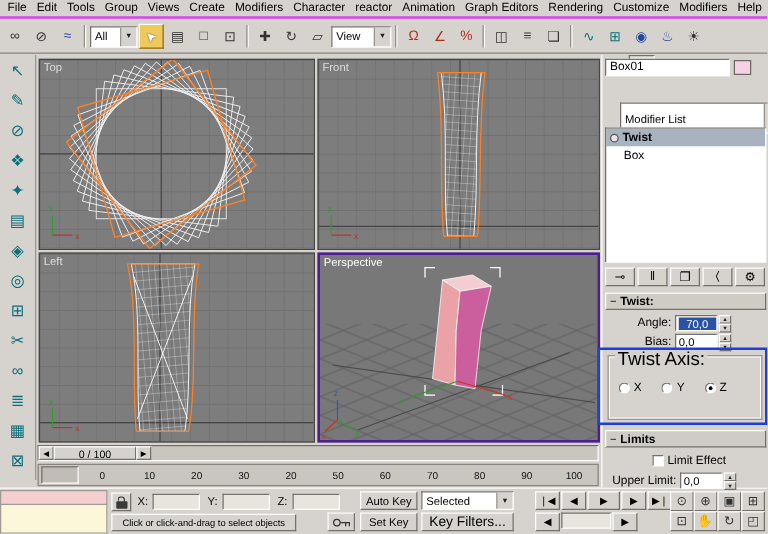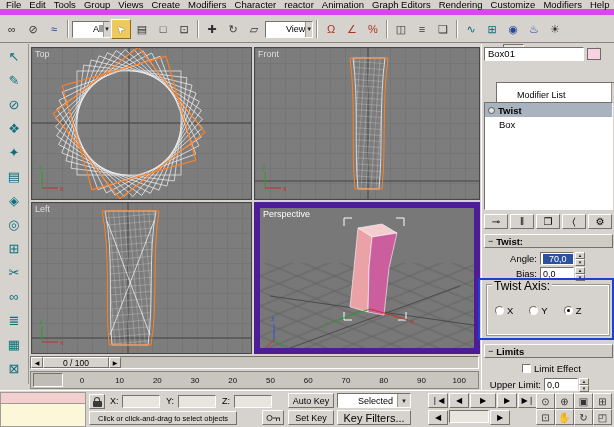--- a/index.html
+++ b/index.html
@@ -1,33 +1,33 @@
 <!DOCTYPE html>
 <html><head>
 <meta charset="utf-8">
 <style>
 *{box-sizing:border-box;margin:0;padding:0}
 html,body{width:614px;height:427px}
 body{position:relative;background:#d6d3ce;font-family:"Liberation Sans",sans-serif;font-size:10px;color:#000;overflow:hidden}
 .raised{border:1px solid;border-color:#fdfdfd #75716a #75716a #fdfdfd;background:#d6d3ce}
 .sunken{border:1px solid;border-color:#75716a #fdfdfd #fdfdfd #75716a;background:#fff}
-#menubar{position:absolute;left:0;top:0;width:614px;height:15px;background:#d6d3ce;border-bottom:6px solid #d946ef;display:flex;align-items:center;padding:0 2px}
+#menubar{position:absolute;left:0;top:0;width:614px;height:15px;background:#d6d3ce;border-bottom:2px solid #d946ef;display:flex;align-items:center;padding:0 2px}
 .menu-item{padding:0 4px;font-size:9.5px;white-space:nowrap;cursor:default}
 #toolbar{position:absolute;left:0;top:16px;width:614px;height:27px;background:#d6d3ce;border-bottom:1px solid #8a867f;display:flex;align-items:center;padding:0 2px;gap:1px}
 .tbtn{width:20px;height:20px;min-width:20px;display:flex;align-items:center;justify-content:center;font-size:11px;color:#333;border:1px solid transparent}
 .tbtn.teal{color:#0e6e7c}.tbtn.red{color:#b03020}.tbtn.blue{color:#27479e}
 .tbtn.active{background:#f0c95c;border-color:#fff #8a6a20 #8a6a20 #fff}
 .tsep{width:2px;height:18px;border-left:1px solid #93908a;border-right:1px solid #fff;margin:0 2px}
-.dropd{height:17px;background:#fff;border:1px solid;border-color:#75716a #fdfdfd #fdfdfd #75716a;display:flex;align-items:center;font-size:9px;padding-left:20px}
+.dropd{height:17px;background:#fff;border:1px solid;border-color:#75716a #fdfdfd #fdfdfd #75716a;display:flex;align-items:center;font-size:9px;padding-left:3px}
 .dropd .arrowbox{margin-left:auto;width:13px;height:100%;background:#d6d3ce;border-left:1px solid #9a968f;display:flex;align-items:center;justify-content:center;font-size:6px;color:#222}
 #lefttb{position:absolute;left:0;top:44px;width:29px;height:340px;background:#d6d3ce;border-right:1px solid #9a968f;display:flex;flex-direction:column;align-items:center}
 .ltbtn{width:26px;height:24px;display:flex;align-items:center;justify-content:center;font-size:13px;color:#0e6e7c}
 .viewport{position:absolute;border:1px solid #474747;background:#7d7d7d;overflow:hidden}
 .vplabel{position:absolute;left:3px;top:1px;color:#dedede;font-size:9px;z-index:3}
-#vp-persp{border:6px solid #4c1d95}
+#vp-persp{border:2px solid #4c1d95}
 #timeslider{position:absolute;left:30px;top:356px;width:449px;height:13px;border:1px solid;border-color:#75716a #fdfdfd #fdfdfd #75716a;background:#c9c6c0;display:flex;align-items:center}
 .ts-arrow{width:12px;height:11px;display:flex;align-items:center;justify-content:center;font-size:6px}
 .ts-thumb{width:66px;height:11px;display:flex;align-items:center;justify-content:center;font-size:8.5px}
 #trackbar{position:absolute;left:30px;top:371px;width:449px;height:18px;background:#c9c6c0;border:1px solid #8a867f;display:flex;align-items:center}
 #framebox{width:30px;height:14px;margin-left:2px;background:#c0bdb7;border:1px solid;border-color:#75716a #fdfdfd #fdfdfd #75716a}
 #ruler{flex:1;display:flex;height:100%;align-items:center}
 #ruler span{flex:1;text-align:center;font-size:8px;color:#111}
 #statusarea{position:absolute;left:0;top:390px;width:614px;height:37px;background:#d6d3ce;border-top:1px solid #fdfdfd}
 .sbtn{position:absolute;display:flex;align-items:center;justify-content:center;font-size:9px}
 .sfield{position:absolute;height:13px;background:#e8e5df;border:1px solid;border-color:#75716a #fdfdfd #fdfdfd #75716a;font-size:9px}
@@ -418,21 +418,21 @@
     <div class="pfield">
         <span>0,0</span>
       </div>
     <div class="spinner">
         <span>▲</span>
         <span>▼</span>
       </div>
   </div>
 
   <div style="position:absolute;left:4px;top:240px;width:124px;height:52px;border:1px solid #9a968f;box-shadow:inset 0 0 0 1px #fdfdfd">
-    <span style="position:absolute;left:5px;top:-6px;background:#d6d3ce;padding:0 2px;font-size:12px">Twist Axis:</span>
+    <span style="position:absolute;left:5px;top:-6px;background:#d6d3ce;padding:0 2px;font-size:15px">Twist Axis:</span>
     <div style="position:absolute;left:8px;top:20px;display:flex;gap:16px;align-items:center">
       <span style="display:flex;align-items:center">
           <span class="radio"></span>
           <span style="font-size:9.5px">X</span>
         </span>
       <span style="display:flex;align-items:center">
           <span class="radio"></span>
           <span style="font-size:9.5px">Y</span>
         </span>
       <span style="display:flex;align-items:center">

